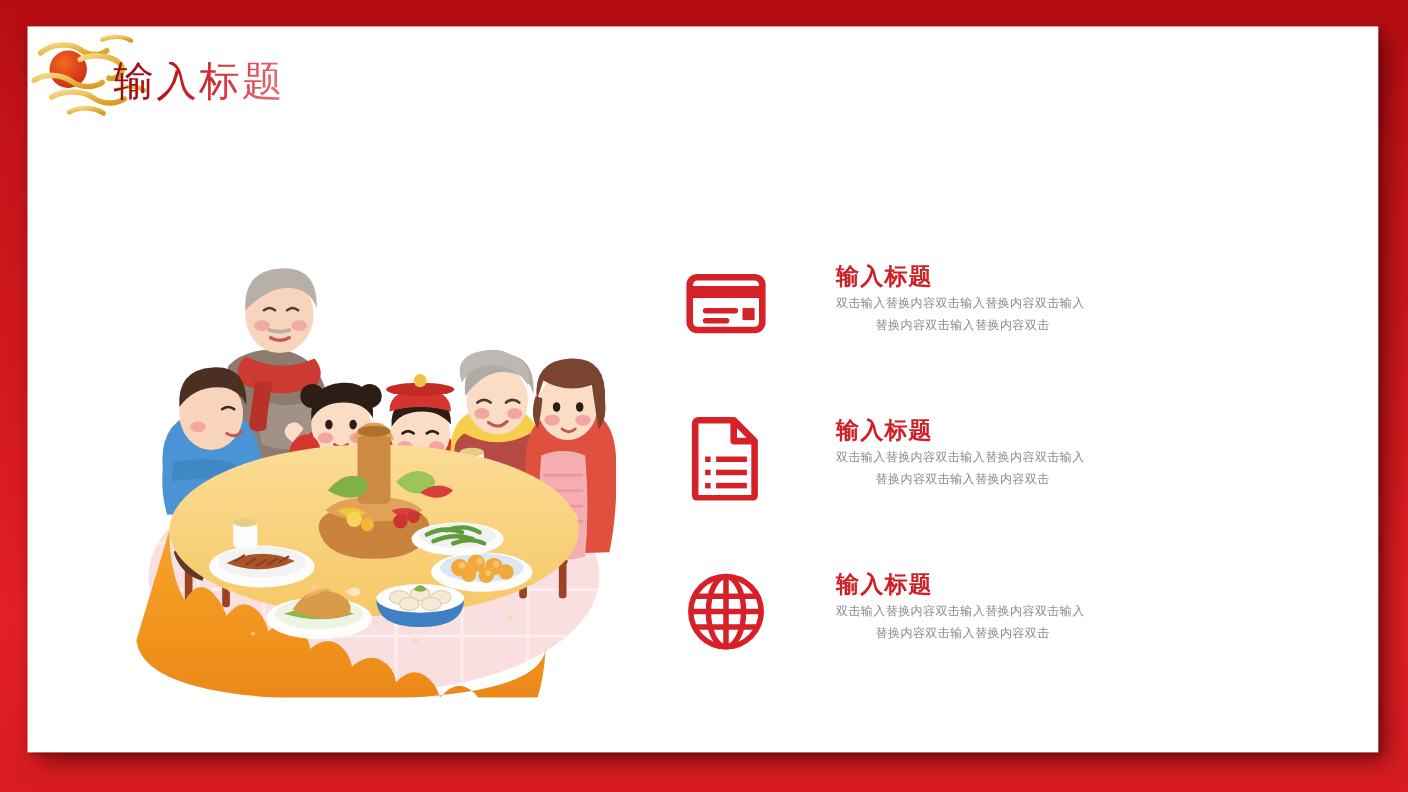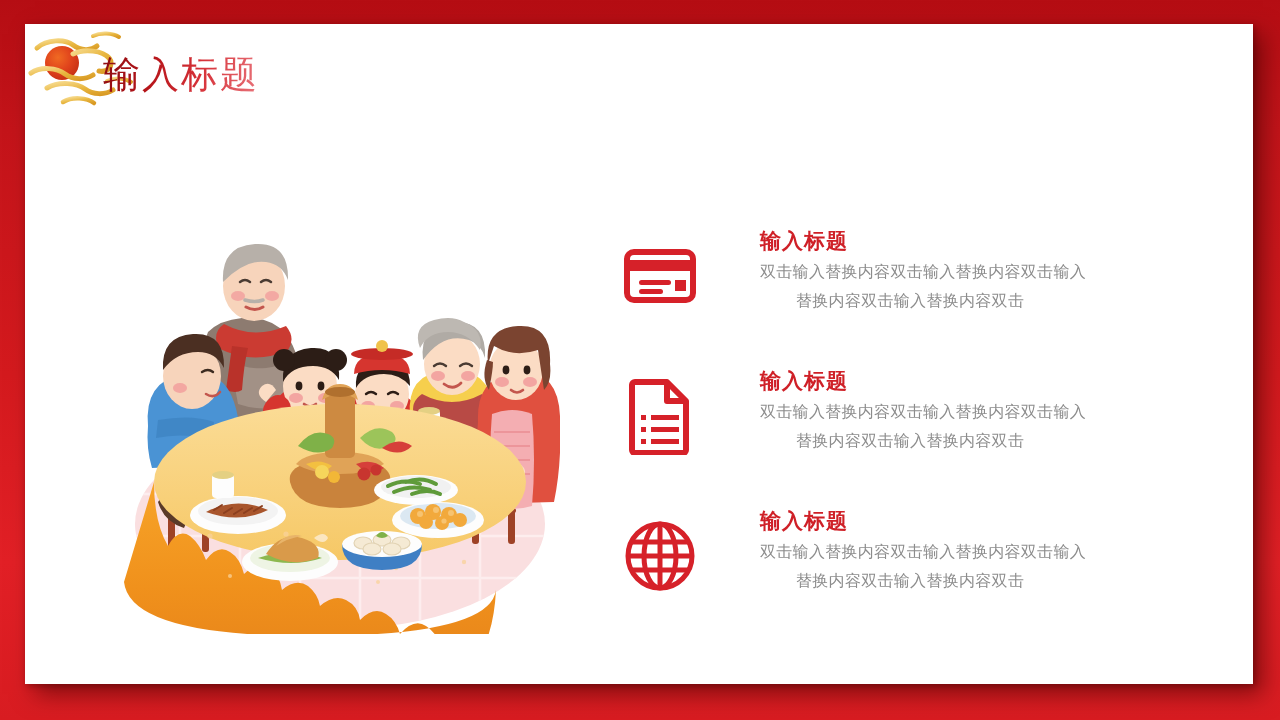--- a/index.html
+++ b/index.html
@@ -35,21 +35,21 @@
   .feature-row{ display:flex; align-items:center; height:140px;gap:28px; }
   .feature-icon{ width:100px; flex:0 0 100px; display:flex; justify-content:center; padding-top:14px; }
   .feature-icon svg{ display:block; }
   .feature-text{ flex:1; padding-left:22px; padding-top:6px; }
   .feature-title{
     color:#cf2027; font-weight:700; font-size:21px; line-height:1.25;
     letter-spacing:1px; margin-bottom:2px;
     font-family:"Liberation Serif","DejaVu Serif",serif;
   }
   .feature-body{
-    color:#8c8c8c; font-size:16px; line-height:1.85; letter-spacing:.3px;
+    color:#8c8c8c; font-size:11px; line-height:1.85; letter-spacing:.3px;
     max-width:400px;
     font-family:"Liberation Serif","DejaVu Serif",serif;
   }
   .feature-body .line2{ display:block;margin-left:36px; }
 </style>
 </head>
 <body>
 
 <div id="slide-card">
 

